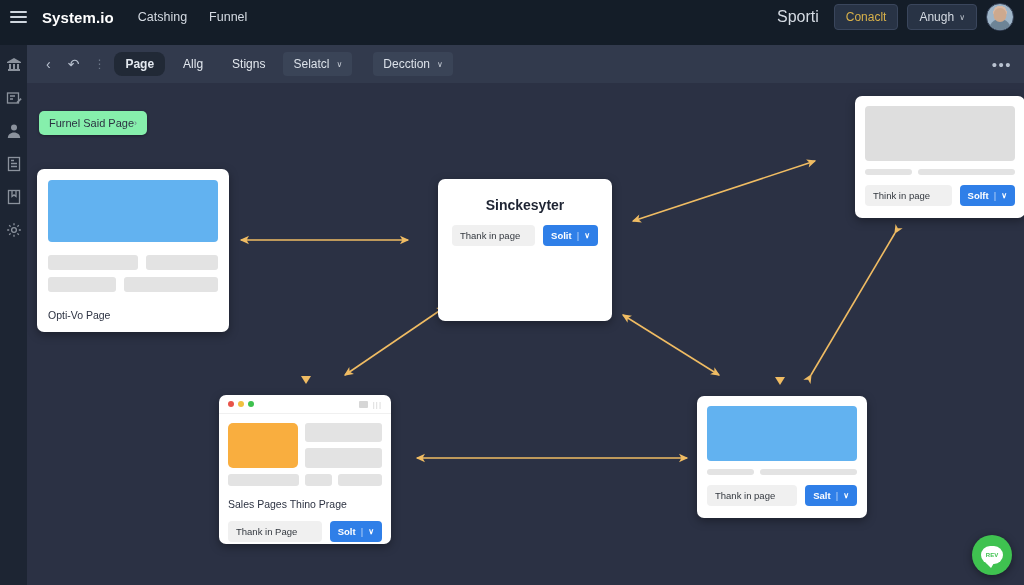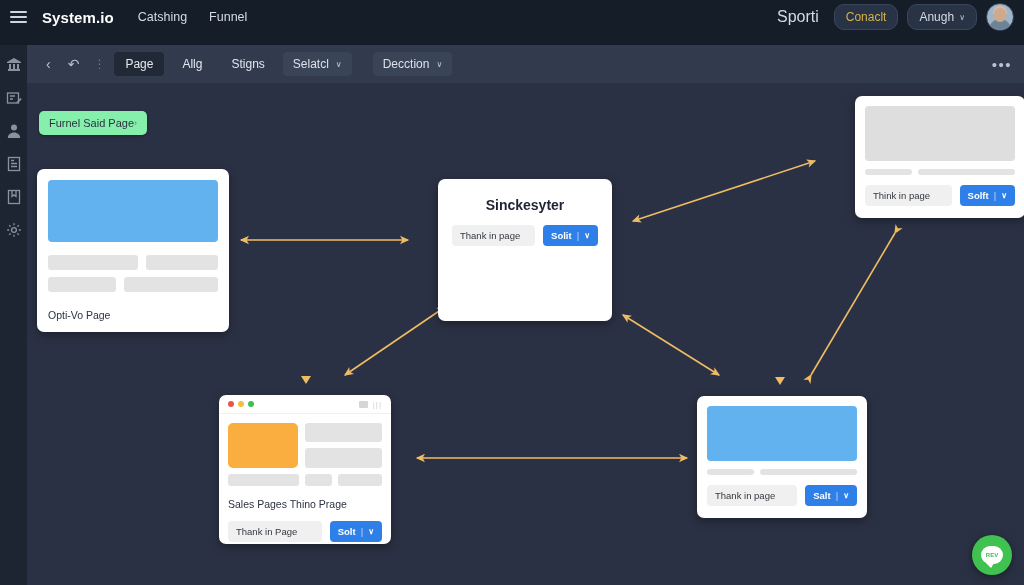--- a/index.html
+++ b/index.html
@@ -25,21 +25,21 @@
   .hamburger span { display: block; width: 17px; height: 2px; background: #cfd6de; border-radius: 1px; }
   .brand {
     color: #ffffff; font-size: 15px; font-weight: bold; margin-left: 10px;
     letter-spacing: .1px;
   }
   .hnav { display: flex; align-items: center; gap: 22px; margin-left: 24px; }
   .hnav-item { color: #d5dbe3; font-size: 12.5px; cursor: pointer; }
   .header-right { margin-left: auto; display: flex; align-items: center; gap: 9px; padding-right: 10px; }
   .hr-plain { color: #d5dbe3; font-size: 16px; cursor: pointer; padding: 0 6px; }
   .hr-btn {
-    background: #283345; border: 1px solid #3a465c; border-radius: 10px;
+    background: #283345; border: 1px solid #3a465c; border-radius: 4px;
     font-size: 12px; padding: 5px 11px; cursor: pointer; color: #d5dbe3;
     display: flex; align-items: center; gap: 5px;
   }
   .hr-btn.accent { color: #d8b14a; }
   .caret { font-size: 8px; opacity: .85; }
   .avatar {
     width: 28px; height: 28px; border-radius: 50%;
     background: radial-gradient(circle at 50% 32%, #d9b9a4 0 30%, #9fb6c9 31% 100%);
     border: 1px solid #3a465c; overflow: hidden; position: relative; cursor: pointer;
   }
@@ -68,21 +68,21 @@
     position: absolute; left: 27px; top: 45px; width: 997px; height: 38px;
     background: #323a4d; display: flex; align-items: center;
     padding: 0 12px 0 14px; gap: 7px; z-index: 24;
   }
   .tb-ico { color: #b9c2d0; font-size: 14px; cursor: pointer; padding: 2px 5px; }
   .tb-div { color: #6b7688; font-size: 12px; margin: 0 2px; }
   .tb-btn {
     color: #e3e8ef; font-size: 12px; padding: 5px 11px; border-radius: 4px;
     cursor: pointer; display: flex; align-items: center; gap: 6px;
   }
-  .tb-btn.active { background: #212936; font-weight: normal; }
+  .tb-btn.active { background: #212936; font-weight: bold; border-radius: 8px; }
   .tb-sel {
     color: #dbe1e9; font-size: 12px; padding: 5px 10px; border-radius: 4px;
     background: #3a4457; cursor: pointer; display: flex; align-items: center; gap: 7px;
   }
   .tb-dots { margin-left: auto; color: #b9c2d0; font-size: 15px; letter-spacing: 1.5px; cursor: pointer; }
 
   
   .canvas {
     position: absolute; left: 27px; top: 83px; width: 997px; height: 502px;
     background: #2b3144; overflow: hidden;

